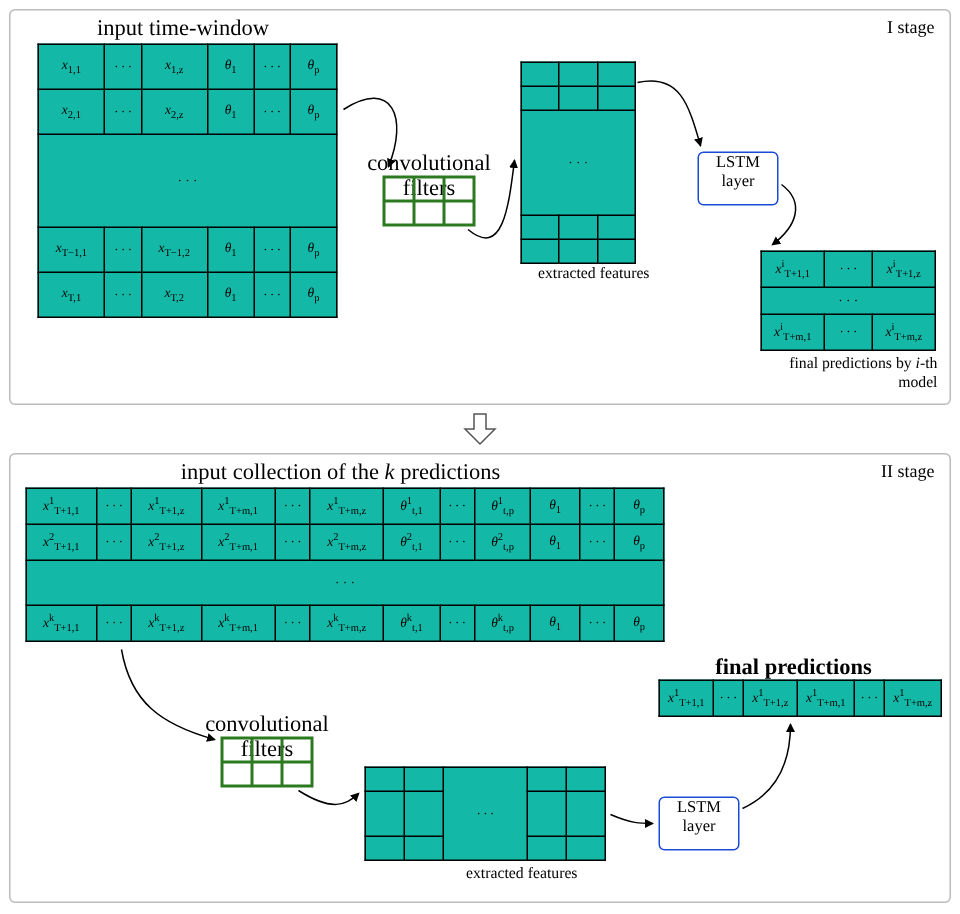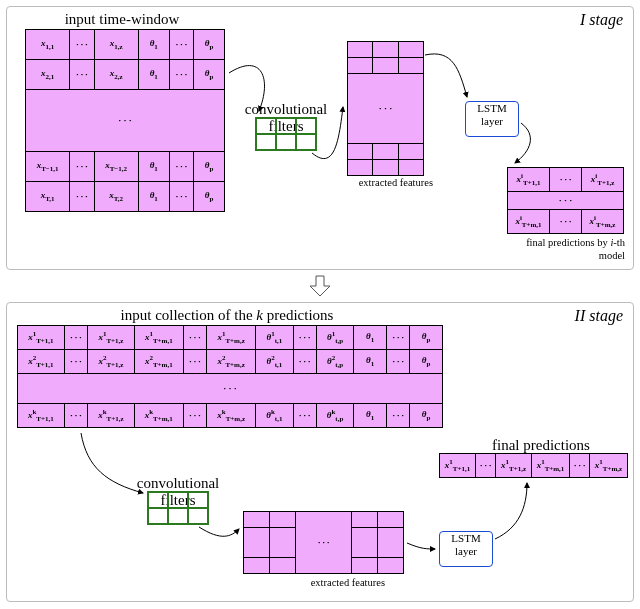--- a/index.html
+++ b/index.html
@@ -15,22 +15,21 @@
   .stage {
     position: absolute;
     border: 1px solid #bbb;
     border-radius: 4px;
     background: #fff;
   }
   .stage-label {
     position: absolute;
     top: 4px;
     right: 10px;
-    font-style: italic;
-    font-size: 16px;
+    font-size: 12px;
   }
   .heading {
     position: absolute;
     text-align: center;
     font-size: 15px;
   }
   .box-label {
     position: absolute;
     text-align: right;
     font-size: 10.5px;
@@ -55,22 +54,21 @@
     grid-template-rows: repeat(2, 16px);
     border: 1.6px solid #2b7a1f;
   }
   .conv-filter > div {
     border: 0.8px solid #2b7a1f;
   }
   .tbl {
     position: absolute;
     border-collapse: collapse;
     table-layout: fixed;
-    background: #f0abfc;
-    font-weight: bold;
+    background: #14b8a6;
   }
   .tbl td {
     border: 1px solid #000;
     text-align: center;
     padding: 0;
     font-size: 9px;
     font-style: italic;
     line-height: 1;
     overflow: hidden;
   }
@@ -342,21 +340,21 @@
         </tr>
   </tbody>
     </table>
   <div class="box-label" style="left:258px; top:274px; width:120px;">extracted features</div>
 
   <div class="lstm-box" style="left:432px; top:228px; width:54px; height:36px;">
     <span>LSTM</span>
     <span>layer</span>
   </div>
 
-  <div class="heading" style="left:464px; top:134px; width:140px;">final predictions</div>
+  <div class="heading" style="left:452px; top:134px; width:140px;font-weight:bold;">final predictions</div>
   <table class="tbl" style="left:432px; top:150px; width:188px;">
     <colgroup>
       <col style="width:36px">
         <col style="width:20px">
         <col style="width:36px">
       <col style="width:38px">
         <col style="width:20px">
         <col style="width:38px">
     </colgroup>
     <tbody>

